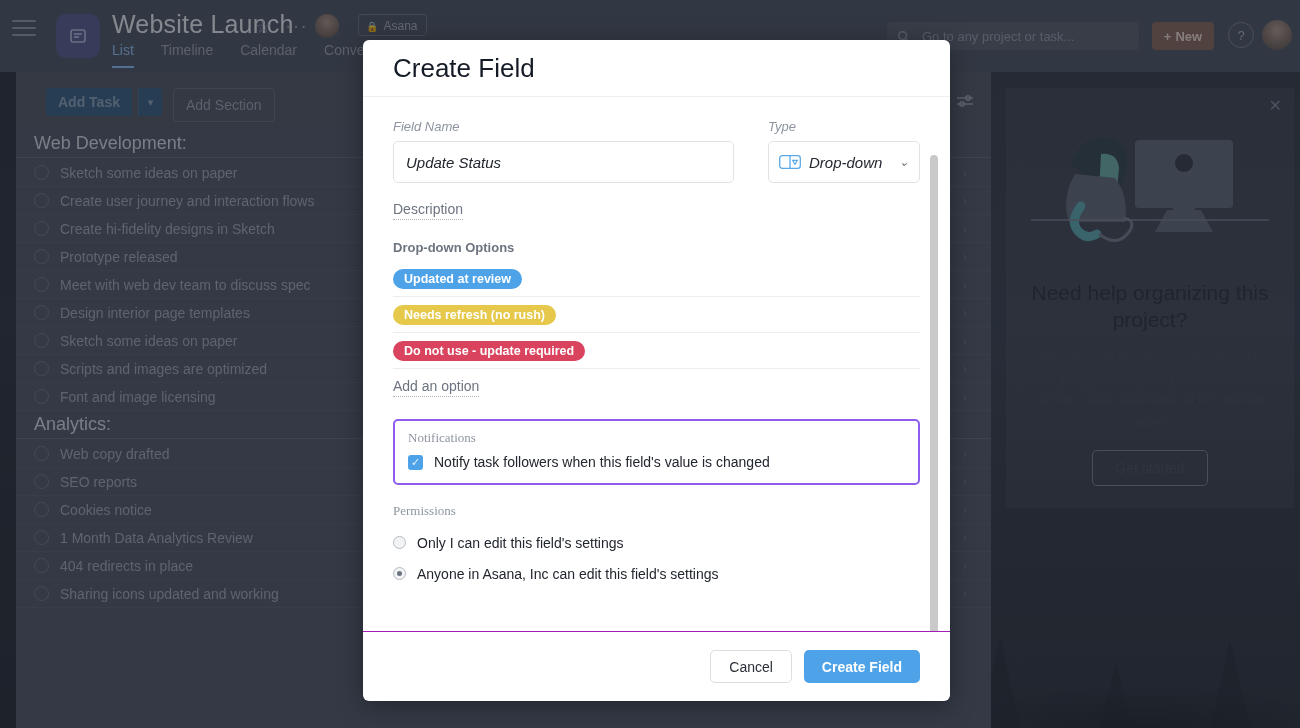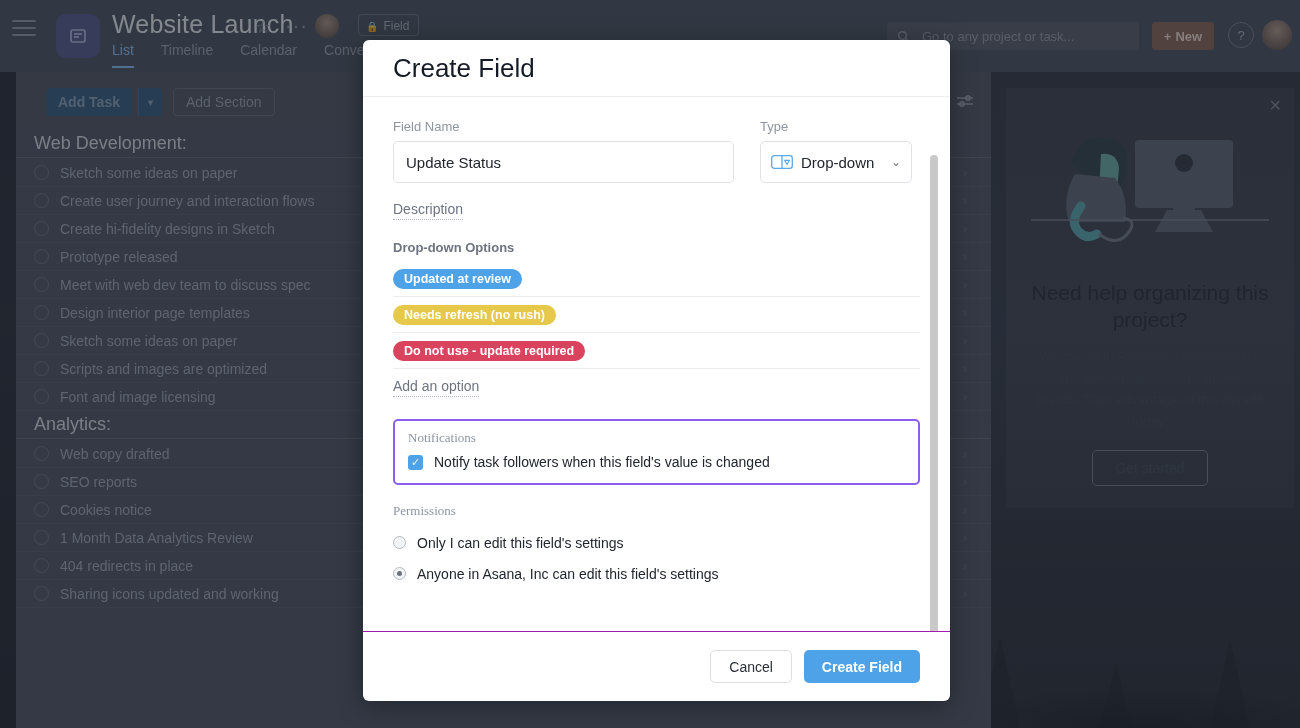--- a/index.html
+++ b/index.html
@@ -108,21 +108,21 @@
     position: absolute; left: 30px; top: 16px; height: 28px;
     background: #2c5375; border-radius: 4px 0 0 4px; color: #7d93a8;
     font-size: 14px; display: flex; align-items: center; padding: 0 12px; font-weight: bold;
   }
   .add-task-caret {
     position: absolute; left: 122px; top: 16px; height: 28px; width: 24px;
     background: #2c5375; border-left: 1px solid #3b6285; border-radius: 0 4px 4px 0;
     color: #7d93a8; display: flex; align-items: center; justify-content: center; font-size: 11px;
   }
   .add-section {
-    position: absolute; left: 157px; top: 16px; height: 28px;
+    position: absolute; left: 157px; top: 16px; height: 34px;
     border: 1px solid #5b6271; border-radius: 4px; color: #8d949f; font-size: 14px;
     display: flex; align-items: center; padding: 0 12px;
   }
   .filter-ic { position: absolute; left: 940px; top: 22px; color: #8d949f; }
 
   
   .tasklist {
     position: absolute; left: 16px; top: 130px; width: 975px; height: 598px;
     background: #464c59; z-index: 2; overflow: hidden;
   }
@@ -186,21 +186,21 @@
     flex: 1; padding: 22px 30px 16px 30px; position: relative; overflow: hidden;
   }
   .scrollbar-track {
     position: absolute; right: 6px; top: 6px; width: 8px; bottom: 6px;
   }
   .scrollbar-thumb {
     position: absolute; right: 6px; top: 52px; width: 8px; height: 512px;
     background: #c9c9c9; border-radius: 4px;
   }
 
-  .row-2col { display: flex; gap: 26px; }
+  .row-2col { display: flex; gap: 34px; font-style: italic; }
   .col-name { width: 341px; }
   .col-type { width: 152px; }
   .fld-label { font-size: 13px; color: #8e95a0; margin-bottom: 7px; }
   .text-input {
     width: 100%; height: 42px; border: 1px solid #e0e2e5; border-radius: 5px;
     display: flex; align-items: center; padding: 0 12px;
     font-size: 15px; color: #22262e; background: #fff;
   }
   .type-select {
     width: 100%; height: 42px; border: 1px solid #e0e2e5; border-radius: 5px;
@@ -307,21 +307,21 @@
           <line x1="6" y1="8" x2="14" y2="8"></line>
           <line x1="6" y1="11" x2="11" y2="11"></line>
       </svg>
     </div>
     <div class="proj-title">Website Launch</div>
     <div class="star-ic">☆</div>
     <div class="dots-ic">···</div>
     <div class="avatar-sm"></div>
     <div class="share-btn">
       <span class="lock-ic">🔒</span>
-      <span>Field</span>
+      <span>Asana</span>
     </div>
     <div class="nav-tabs">
       <div class="active">List</div>
       <div>Timeline</div>
       <div>Calendar</div>
       <div>Conversations</div>
     </div>
     <div class="search-box">
       <svg width="13" height="13" viewBox="0 0 14 14" fill="none" stroke="#868d9a" stroke-width="1.6">
         <circle cx="6" cy="6" r="4.2"></circle>

